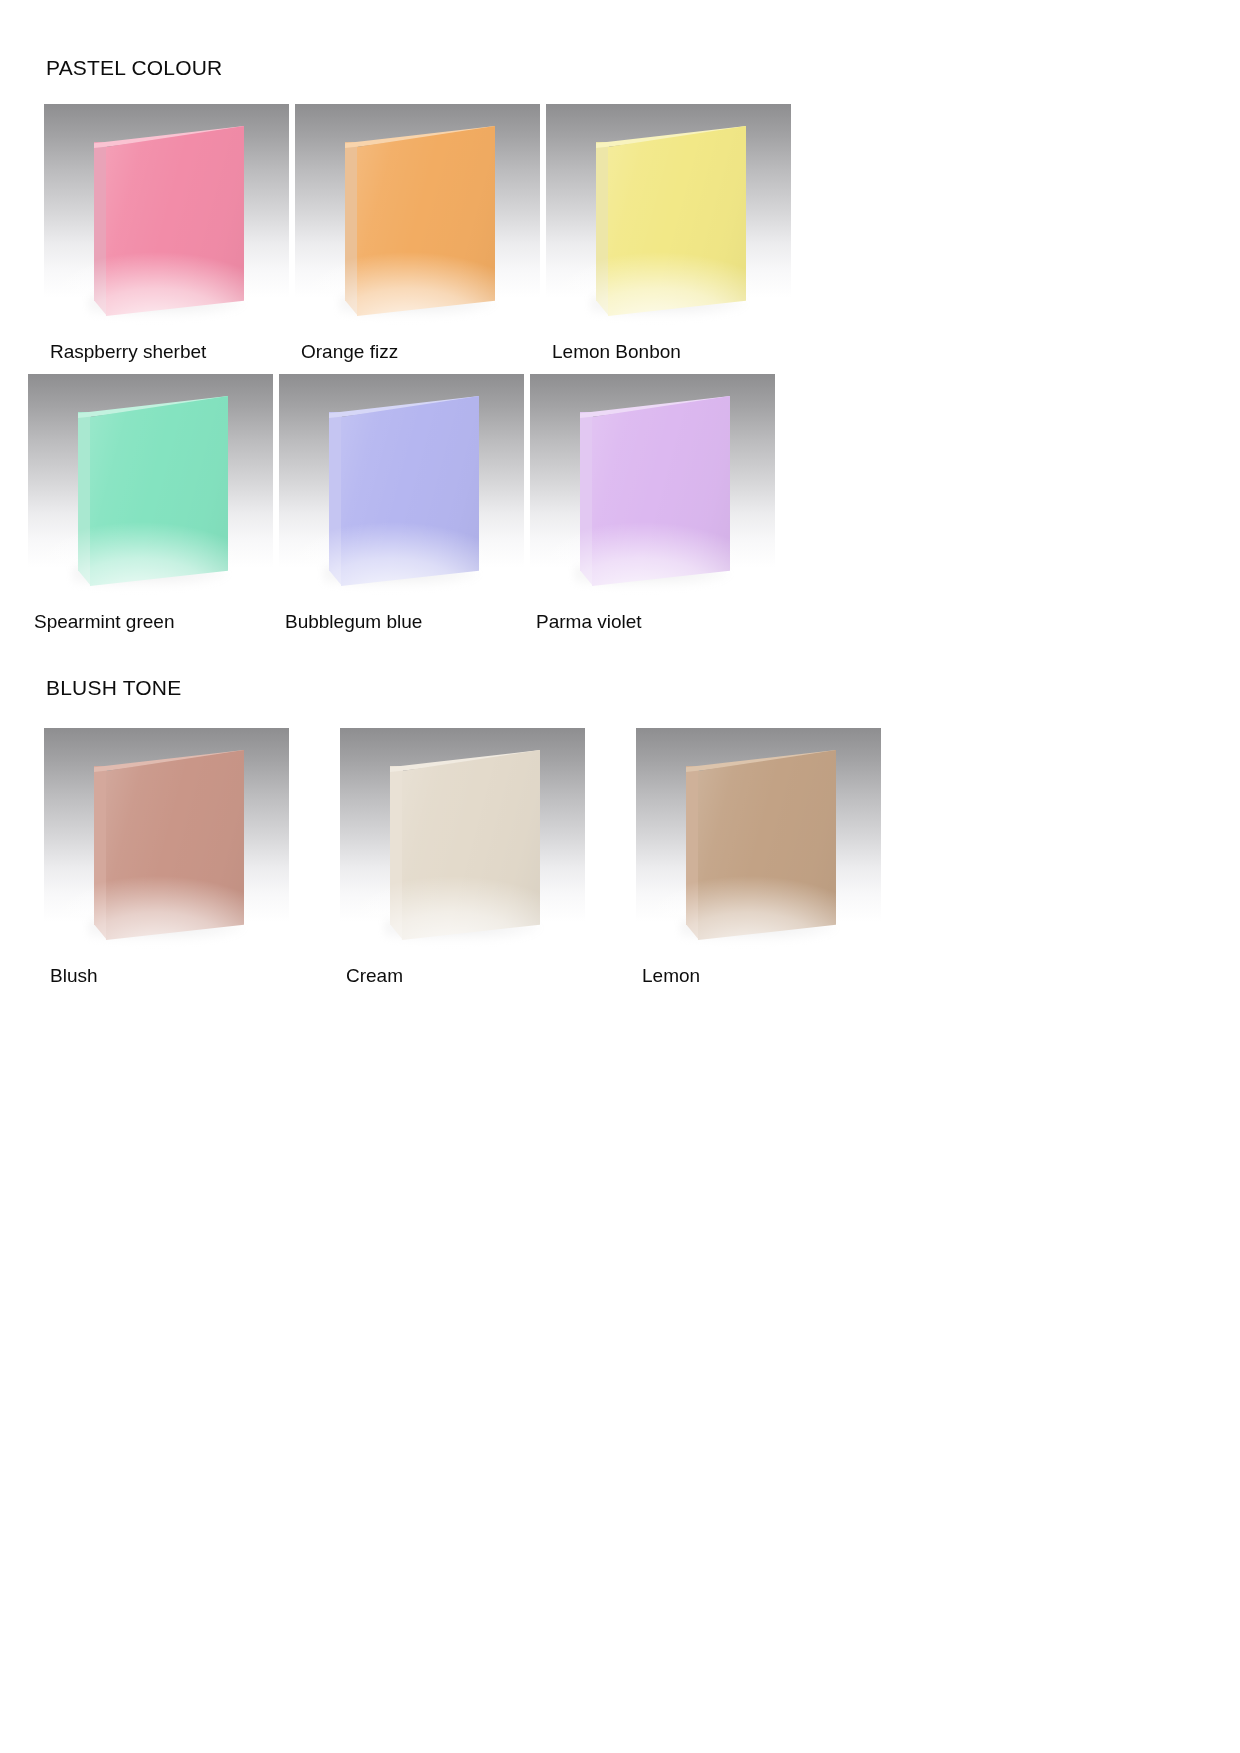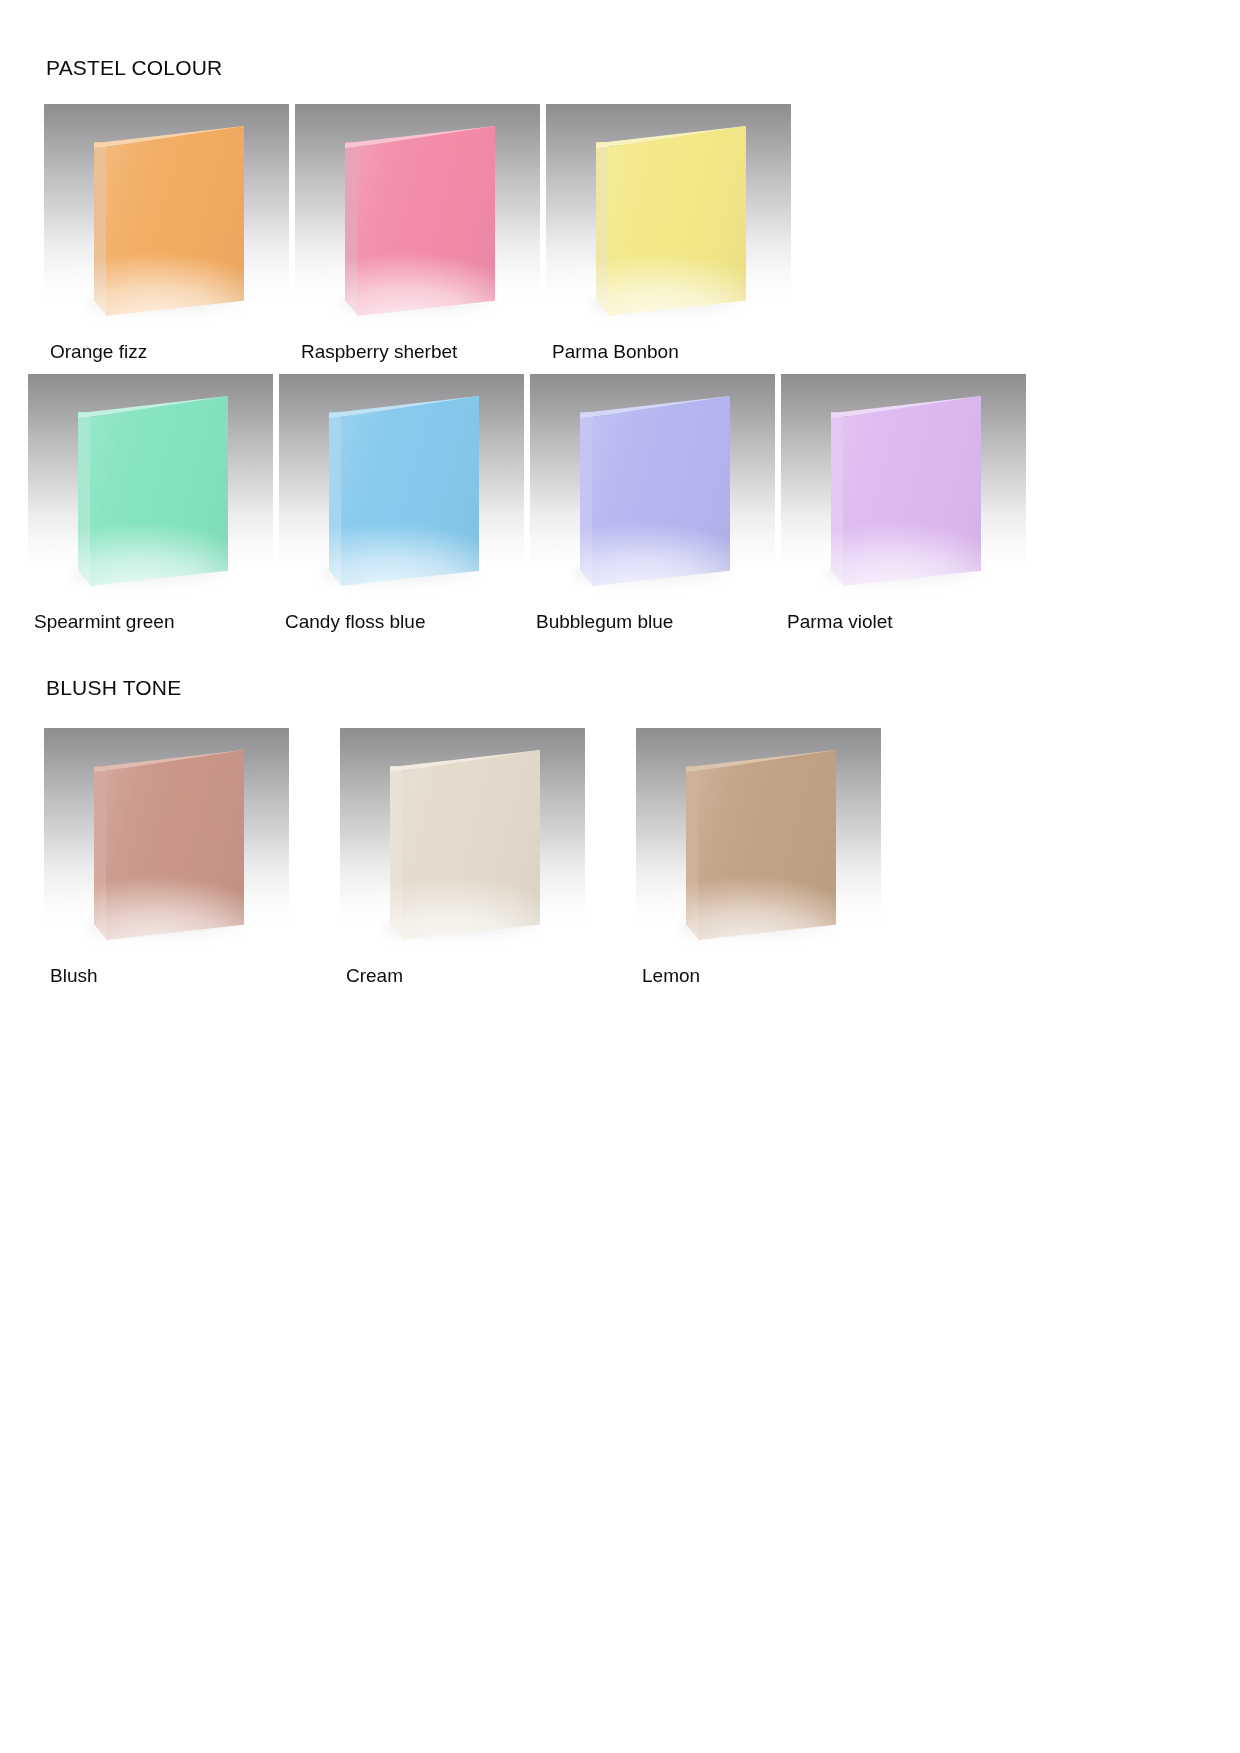--- a/index.html
+++ b/index.html
@@ -163,79 +163,68 @@
 <div class="page">
 
   <div class="section-heading" style="left:46px; top:56px;">PASTEL COLOUR</div>
 
   <div class="swatch-row" style="left:44px; top:104px;">
 
     <div class="swatch-cell">
       <div class="swatch-stage">
         <div class="panel-wrap">
           <div class="panel-shadow"></div>
+          <div class="panel-edge" style="--edge:#E9A3B8"></div>
+          <div class="panel-top" style="--top:#FAC3D2"></div>
+          <div class="panel-face" style="--face:#F28CA8"></div>
+        </div>
+      </div>
+      <div class="swatch-label">Raspberry sherbet</div>
+    </div>
+
+    <div class="swatch-cell">
+      <div class="swatch-stage">
+        <div class="panel-wrap">
+          <div class="panel-shadow"></div>
           <div class="panel-edge" style="--edge:#EBC095"></div>
           <div class="panel-top" style="--top:#F8D4AC"></div>
           <div class="panel-face" style="--face:#F2AC62"></div>
         </div>
       </div>
       <div class="swatch-label">Orange fizz</div>
     </div>
 
     <div class="swatch-cell">
       <div class="swatch-stage">
         <div class="panel-wrap">
           <div class="panel-shadow"></div>
-          <div class="panel-edge" style="--edge:#E9A3B8"></div>
-          <div class="panel-top" style="--top:#FAC3D2"></div>
-          <div class="panel-face" style="--face:#F28CA8"></div>
-        </div>
-      </div>
-      <div class="swatch-label">Raspberry sherbet</div>
-    </div>
-
-    <div class="swatch-cell">
-      <div class="swatch-stage">
-        <div class="panel-wrap">
-          <div class="panel-shadow"></div>
           <div class="panel-edge" style="--edge:#EDE6A8"></div>
           <div class="panel-top" style="--top:#F8F3BE"></div>
           <div class="panel-face" style="--face:#F2E887"></div>
         </div>
       </div>
-      <div class="swatch-label">Parma Bonbon</div>
+      <div class="swatch-label">Lemon Bonbon</div>
     </div>
 
   </div>
 
   <div class="swatch-row" style="left:28px; top:374px;">
 
     <div class="swatch-cell">
       <div class="swatch-stage">
         <div class="panel-wrap">
           <div class="panel-shadow"></div>
           <div class="panel-edge" style="--edge:#A9E8D0"></div>
           <div class="panel-top" style="--top:#C2F2DF"></div>
           <div class="panel-face" style="--face:#84E3C0"></div>
         </div>
       </div>
       <div class="swatch-label">Spearmint green</div>
     </div>
 
-    <div class="swatch-cell">
-      <div class="swatch-stage">
-        <div class="panel-wrap">
-          <div class="panel-shadow"></div>
-          <div class="panel-edge" style="--edge:#A6D6EF"></div>
-          <div class="panel-top" style="--top:#BFE2F5"></div>
-          <div class="panel-face" style="--face:#85C9EC"></div>
-        </div>
-      </div>
-      <div class="swatch-label">Candy floss blue</div>
-    </div>
 
     <div class="swatch-cell">
       <div class="swatch-stage">
         <div class="panel-wrap">
           <div class="panel-shadow"></div>
           <div class="panel-edge" style="--edge:#C5C5F2"></div>
           <div class="panel-top" style="--top:#D6D7F7"></div>
           <div class="panel-face" style="--face:#B5B6F0"></div>
         </div>
       </div>

